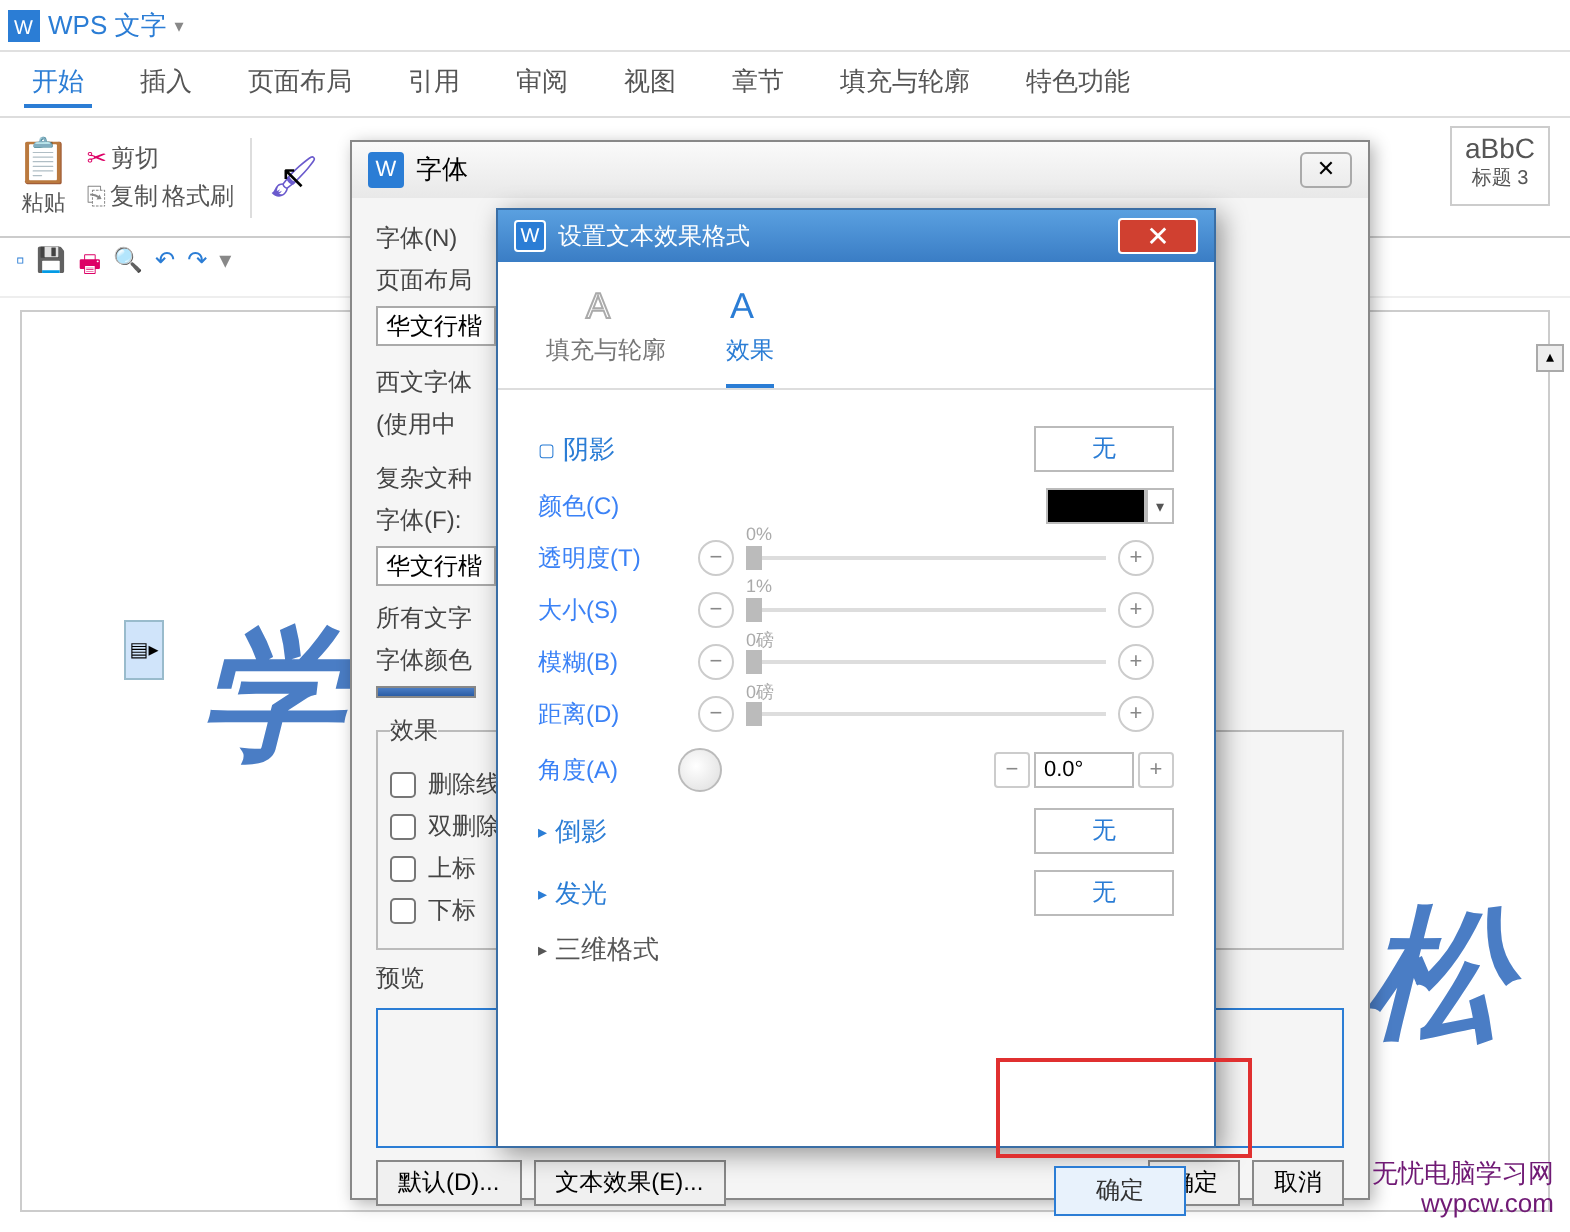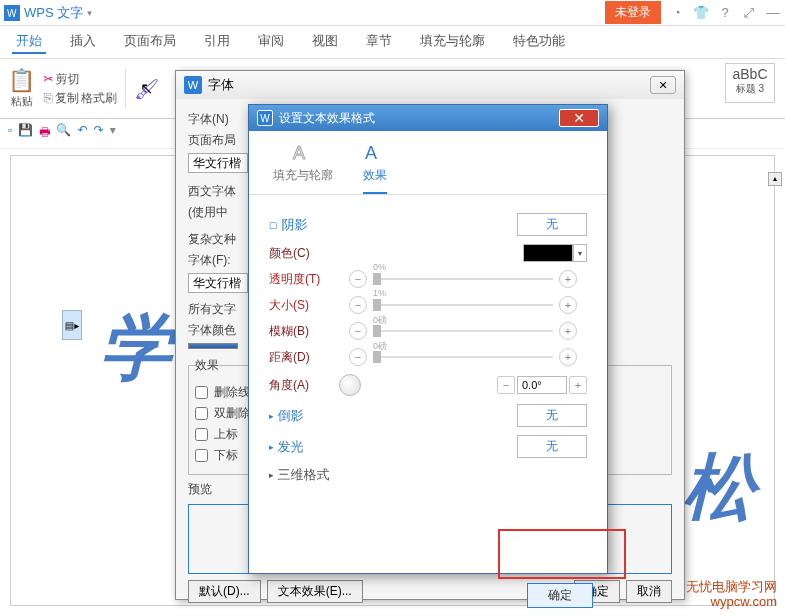--- a/index.html
+++ b/index.html
@@ -44,58 +44,50 @@
 .dialog2 .d2-title .w { background: #2b7dd5; color: #fff; width: 16px; height: 16px; font-size: 10px; display: inline-flex; align-items: center; justify-content: center; border-radius: 2px; margin-right: 6px; border: 1px solid #fff; }
 .dialog2 .d2-title .close { margin-left: auto; background: #d04030; color: #fff; width: 40px; height: 18px; text-align: center; font-size: 14px; line-height: 16px; border: 1px solid #fff; border-radius: 2px; }
 .dialog2 .tabbar { display: flex; border-bottom: 1px solid #ddd; padding: 12px 24px 0 24px; gap: 30px; }
 .dialog2 .tabbar .t { text-align: center; font-size: 12px; color: #777; padding-bottom: 8px; cursor: pointer; }
 .dialog2 .tabbar .t.active { color: #2b7dd5; border-bottom: 2px solid #2b7dd5; }
 .dialog2 .tabbar .t svg { display: block; margin: 0 auto 4px; }
 .dialog2 .d2-body { padding: 10px 20px; font-size: 12px; color: #555; overflow-y: auto; height: 380px; }
 .dialog2 .section-h { color: #2b7dd5; font-size: 13px; margin: 8px 0; display: flex; align-items: center; gap: 4px; }
 .dialog2 .section-h .tri { font-size: 9px; }
 .dialog2 .prop { display: flex; align-items: center; margin: 8px 0; }
-.dialog2 .prop .lbl { width: 70px; color: #7f1d1d; }
-.dialog2 .prop .lbl.gray { color: #b91c1c; }
+.dialog2 .prop .lbl { width: 70px; color: #3b82f6; }
+.dialog2 .prop .lbl.gray { color: #3b82f6; }
 .dialog2 .dd { border: 1px solid #bbb; padding: 2px 8px; min-width: 60px; text-align: center; font-size: 12px; background: #fff; }
 .dialog2 .dd.right { margin-left: auto; width: 70px; }
 .dialog2 .color-sw { border: 1px solid #bbb; width: 50px; height: 18px; background: #000; margin-left: auto; }
 .dialog2 .color-dd { border: 1px solid #bbb; width: 14px; height: 18px; text-align: center; font-size: 8px; line-height: 18px; }
 .dialog2 .slider { flex: 1; display: flex; align-items: center; gap: 6px; margin: 0 10px; }
 .dialog2 .slider .track { flex: 1; height: 2px; background: #ddd; position: relative; }
 .dialog2 .slider .thumb { position: absolute; left: 0; top: -5px; width: 8px; height: 12px; background: #bbb; }
 .dialog2 .slider .val { position: absolute; left: 0; top: -16px; font-size: 9px; color: #aaa; }
 .dialog2 .sbtn { width: 18px; height: 18px; border: 1px solid #ccc; border-radius: 50%; text-align: center; font-size: 11px; line-height: 16px; color: #888; }
 .dialog2 .angle-knob { width: 22px; height: 22px; border: 1px solid #bbb; border-radius: 50%; background: radial-gradient(circle at 40% 40%, #fff, #ddd); }
 .dialog2 .angle-in { border: 1px solid #bbb; width: 50px; padding: 1px 4px; font-size: 11px; }
 .dialog2 .ok-row { display: flex; justify-content: flex-end; gap: 12px; padding: 8px 14px; }
 .dialog2 .ok-btn { border: 1px solid #2b7dd5; background: #e8f2fc; padding: 3px 20px; font-size: 12px; color: #333; }
 .red-box { position: absolute; border: 2px solid #e03030; left: 498px; top: 529px; width: 128px; height: 50px; pointer-events: none; }
-.watermark { position: absolute; right: 8px; bottom: 6px; font-size: 13px; color: #c2410c; text-align: right; line-height: 1.2; }
+.watermark { position: absolute; right: 8px; bottom: 6px; font-size: 13px; color: #701a75; text-align: right; line-height: 1.2; }
 .scrollbtn { position: absolute; right: 3px; width: 14px; height: 14px; border: 1px solid #aaa; background: #eee; font-size: 8px; text-align: center; line-height: 12px; }
 </style>
 </head>
 <body>
 
 <div class="titlebar">
   <div class="logo">
     <svg viewBox="0 0 16 16">
         <rect width="16" height="16" fill="#2b7dd5"></rect>
         <text x="3" y="12" fill="#fff" font-size="10">W</text>
       </svg>
     <span>WPS 文字</span>
     <span style="color:#888;font-size:9px">▾</span>
-  </div>
-  <div class="right">
-    <span class="not-logged">未登录</span>
-    <span class="sys-icon">◔</span>
-    <span class="sys-icon">👕</span>
-    <span class="sys-icon">?</span>
-    <span class="sys-icon">⤢</span>
-    <span class="sys-icon">—</span>
   </div>
 </div>
 
 <div class="ribbon-tabs">
   <span class="tab active">开始</span>
   <span class="tab">插入</span>
   <span class="tab">页面布局</span>
   <span class="tab">引用</span>
   <span class="tab">审阅</span>
   <span class="tab">视图</span>

